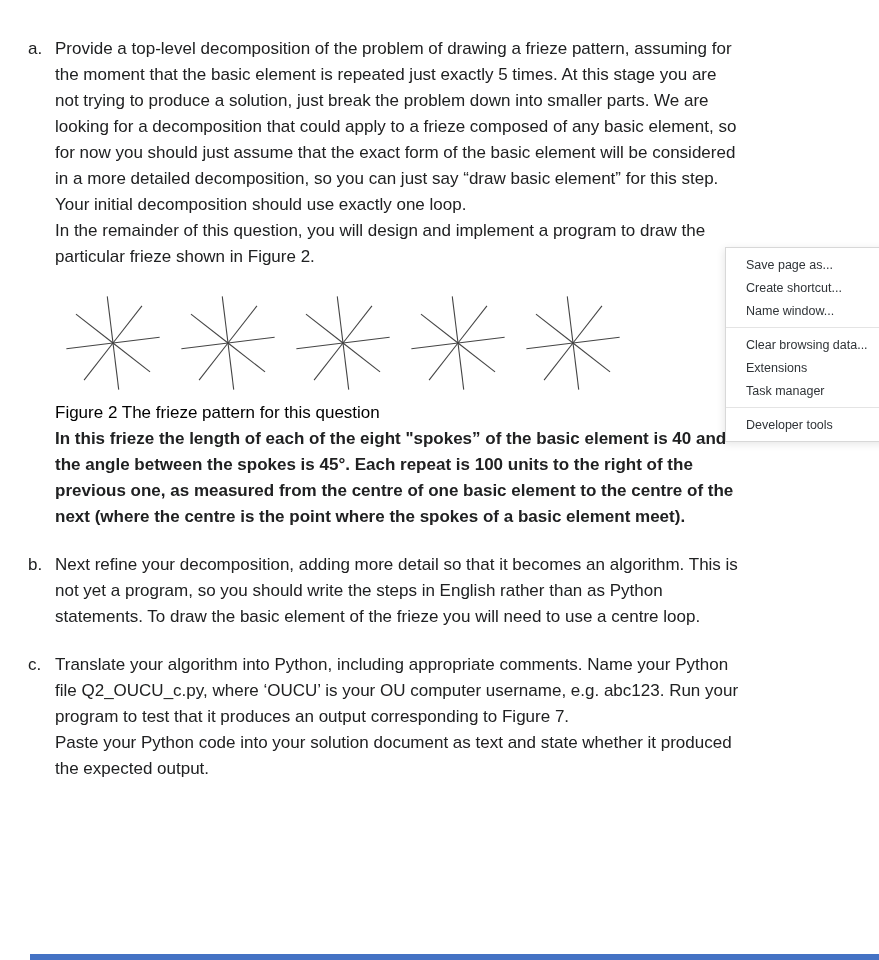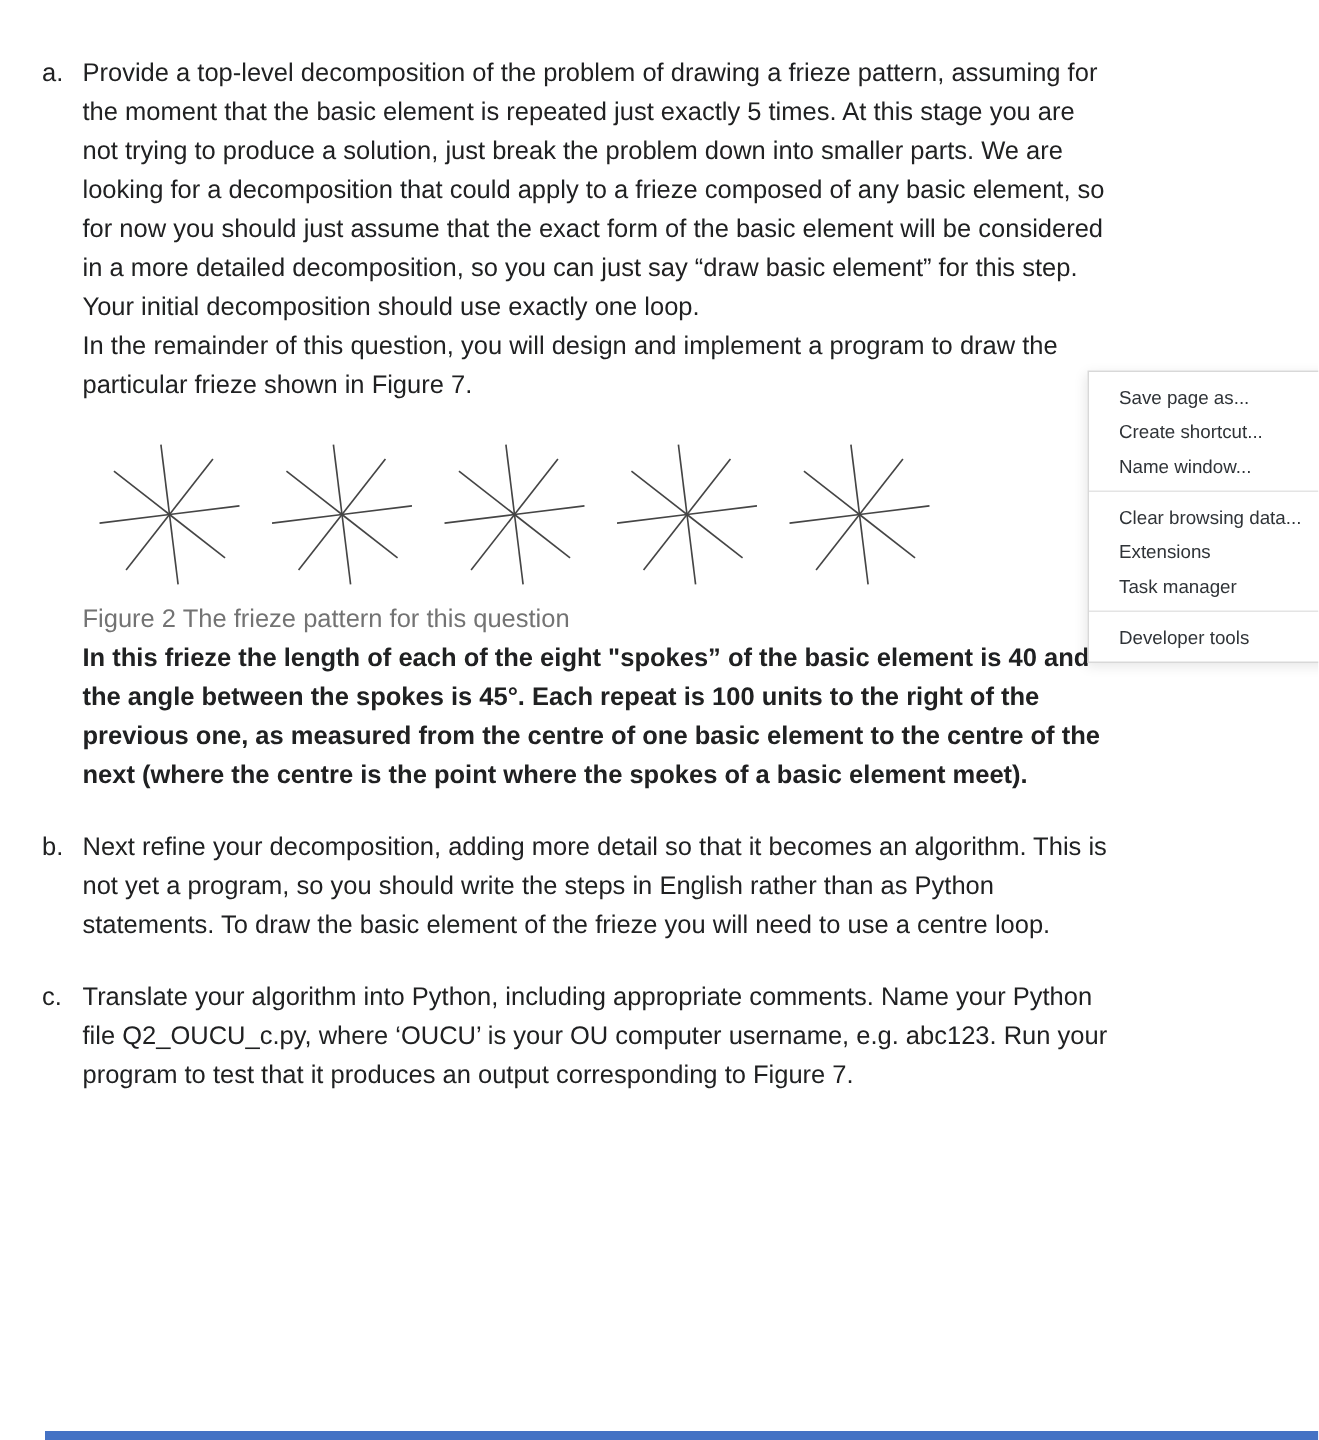--- a/index.html
+++ b/index.html
@@ -21,21 +21,21 @@
     font-size:17px;
     line-height:26px;
   }
   .q-item { display:grid; grid-template-columns:27px 1fr; margin-top:0; }
   .q-item.spaced { margin-top:22px; }
   .q-marker { color:#202122; }
   .q-body p { margin:0; }
   .marks { margin-top:22px; font-weight:700; }
   .para { margin-top:20px; }
   .frieze-wrap { margin-top:22px; }
-  .caption { margin-top:32px; color:#737373; }
+  .caption { margin-top:32px; color:#000000; }
   .para-after-caption { margin-top:36px;font-weight:bold; }
   strong { font-weight:400; }
 
   .context-menu {
     position:absolute;
     top:247px;
     left:725px;
     width:235px;
     background:#ffffff;
     border:1px solid #d8d8d8;
@@ -66,21 +66,21 @@
 <body>
 
 <div class="screen">
 
   <div class="doc">
 
     <div class="q-item">
       <div class="q-marker">a.</div>
       <div class="q-body">
         <p><span>Provide a top-level decomposition of the problem of drawing a frieze pattern, assuming for the moment that the basic element is repeated just exactly 5 times. At this stage you are not trying to produce a solution, just break the problem down into smaller parts. We are looking for a decomposition that could apply to a frieze composed of any basic element, so for now you should just assume that the exact form of the basic element will be considered in a more detailed decomposition, so you can just say “draw basic element” for this step. </span><strong>Your initial decomposition should use exactly one loop.</strong></p>
-        <p class="para">In the remainder of this question, you will design and implement a program to draw the particular frieze shown in Figure 7.</p>
+        <p class="para">In the remainder of this question, you will design and implement a program to draw the particular frieze shown in Figure 2.</p>
         <div class="frieze-wrap">
           <svg width="640" height="100" viewBox="0 0 640 100" aria-hidden="true">
               <line x1="58" y1="51" x2="104.65" y2="45.27" stroke="#454545" stroke-width="1.1"></line>
               <line x1="58" y1="51" x2="86.94" y2="13.96" stroke="#454545" stroke-width="1.1"></line>
               <line x1="58" y1="51" x2="52.27" y2="4.35" stroke="#454545" stroke-width="1.1"></line>
               <line x1="58" y1="51" x2="20.96" y2="22.06" stroke="#454545" stroke-width="1.1"></line>
               <line x1="58" y1="51" x2="11.35" y2="56.73" stroke="#454545" stroke-width="1.1"></line>
               <line x1="58" y1="51" x2="29.06" y2="88.04" stroke="#454545" stroke-width="1.1"></line>
               <line x1="58" y1="51" x2="63.73" y2="97.65" stroke="#454545" stroke-width="1.1"></line>
               <line x1="58" y1="51" x2="95.04" y2="79.94" stroke="#454545" stroke-width="1.1"></line>
@@ -127,20 +127,21 @@
       <div class="q-marker">b.</div>
       <div class="q-body">
         <p><span>Next refine your decomposition, adding more detail so that it becomes an algorithm. This is not yet a program, so you should write the steps in English rather than as Python statements. To draw the basic element of the frieze you will need to </span><strong>use a centre loop.</strong></p>
       </div>
     </div>
 
     <div class="q-item spaced">
       <div class="q-marker">c.</div>
       <div class="q-body">
         <p>Translate your algorithm into Python, including appropriate comments. Name your Python file Q2_OUCU_c.py, where ‘OUCU’ is your OU computer username, e.g. abc123. Run your program to test that it produces an output corresponding to Figure 7.</p>
+        <p class="para">Paste your Python code into your solution document as text and state whether it produced the expected output.</p>
       </div>
     </div>
 
   </div>
 
   <div class="context-menu">
     <div class="menu-group">
       <div class="menu-item">Save page as...</div>
       <div class="menu-item">Create shortcut...</div>
       <div class="menu-item">Name window...</div>

